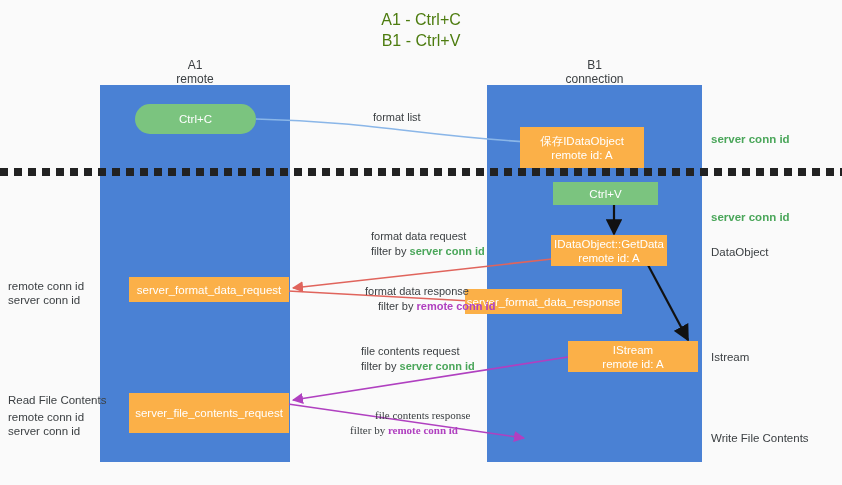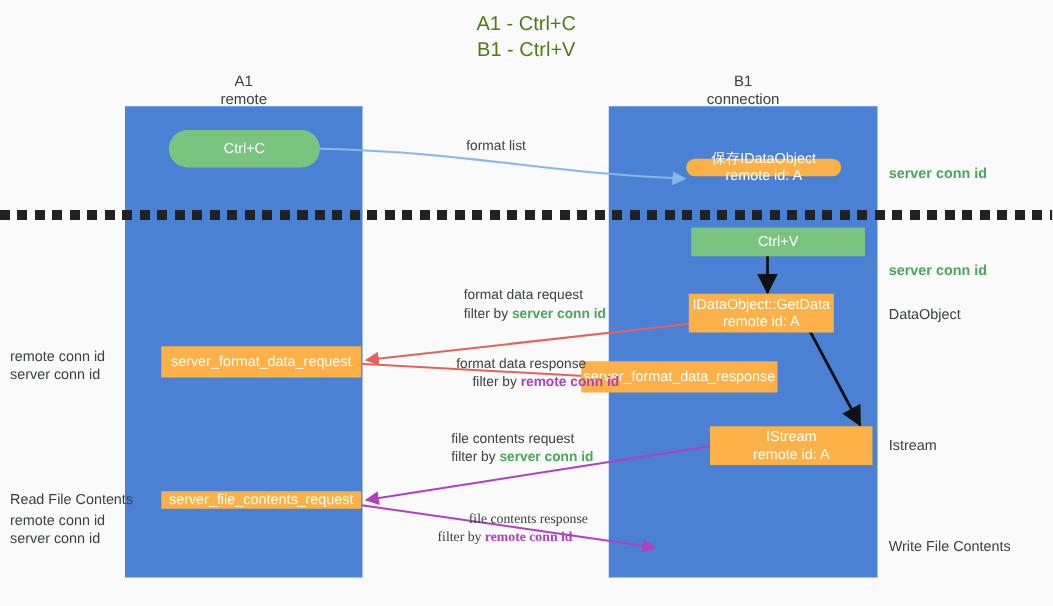--- a/index.html
+++ b/index.html
@@ -159,26 +159,26 @@
 
     <path d="M 288 404 L 524 438" stroke="#b040c0" stroke-width="1.6" fill="none" marker-end="url(#ah-purple)"></path>
   </svg>
 
   <div class="divider"></div>
 
   <div class="node green" style="left:135px; top:104px; width:121px; height:30px;border-radius:15px;">
     <span>Ctrl+C</span>
   </div>
 
-  <div class="node orange" style="left:549px; top:127px; width:124px; height:14px;border-radius:12px;">
+  <div class="node orange" style="left:520px; top:127px; width:124px; height:41px;">
     <span>保存IDataObject</span>
     <span>remote id: A</span>
   </div>
 
-  <div class="node green" style="left:553px; top:182px; width:139px; height:23px;">
+  <div class="node green" style="left:553px; top:182px; width:105px; height:23px;">
     <span>Ctrl+V</span>
   </div>
 
   <div class="node orange" style="left:551px; top:235px; width:116px; height:31px;">
     <span>IDataObject::GetData</span>
     <span>remote id: A</span>
   </div>
 
   <div class="node orange" style="left:129px; top:277px; width:160px; height:25px;">
     <span>server_format_data_request</span>
@@ -186,21 +186,21 @@
 
   <div class="node orange" style="left:465px; top:289px; width:157px; height:25px;">
     <span>server_format_data_response</span>
   </div>
 
   <div class="node orange" style="left:568px; top:341px; width:130px; height:31px;">
     <span>IStream</span>
     <span>remote id: A</span>
   </div>
 
-  <div class="node orange" style="left:129px; top:393px; width:160px; height:14px;">
+  <div class="node orange" style="left:129px; top:393px; width:160px; height:40px;">
     <span>server_file_contents_request</span>
   </div>
 
 
   <div class="cap" style="left:373px; top:110px;">
     <span class="ln">format list</span>
   </div>
 
   <div class="cap" style="left:371px; top:229px;">
     <span class="ln">format data request</span>

